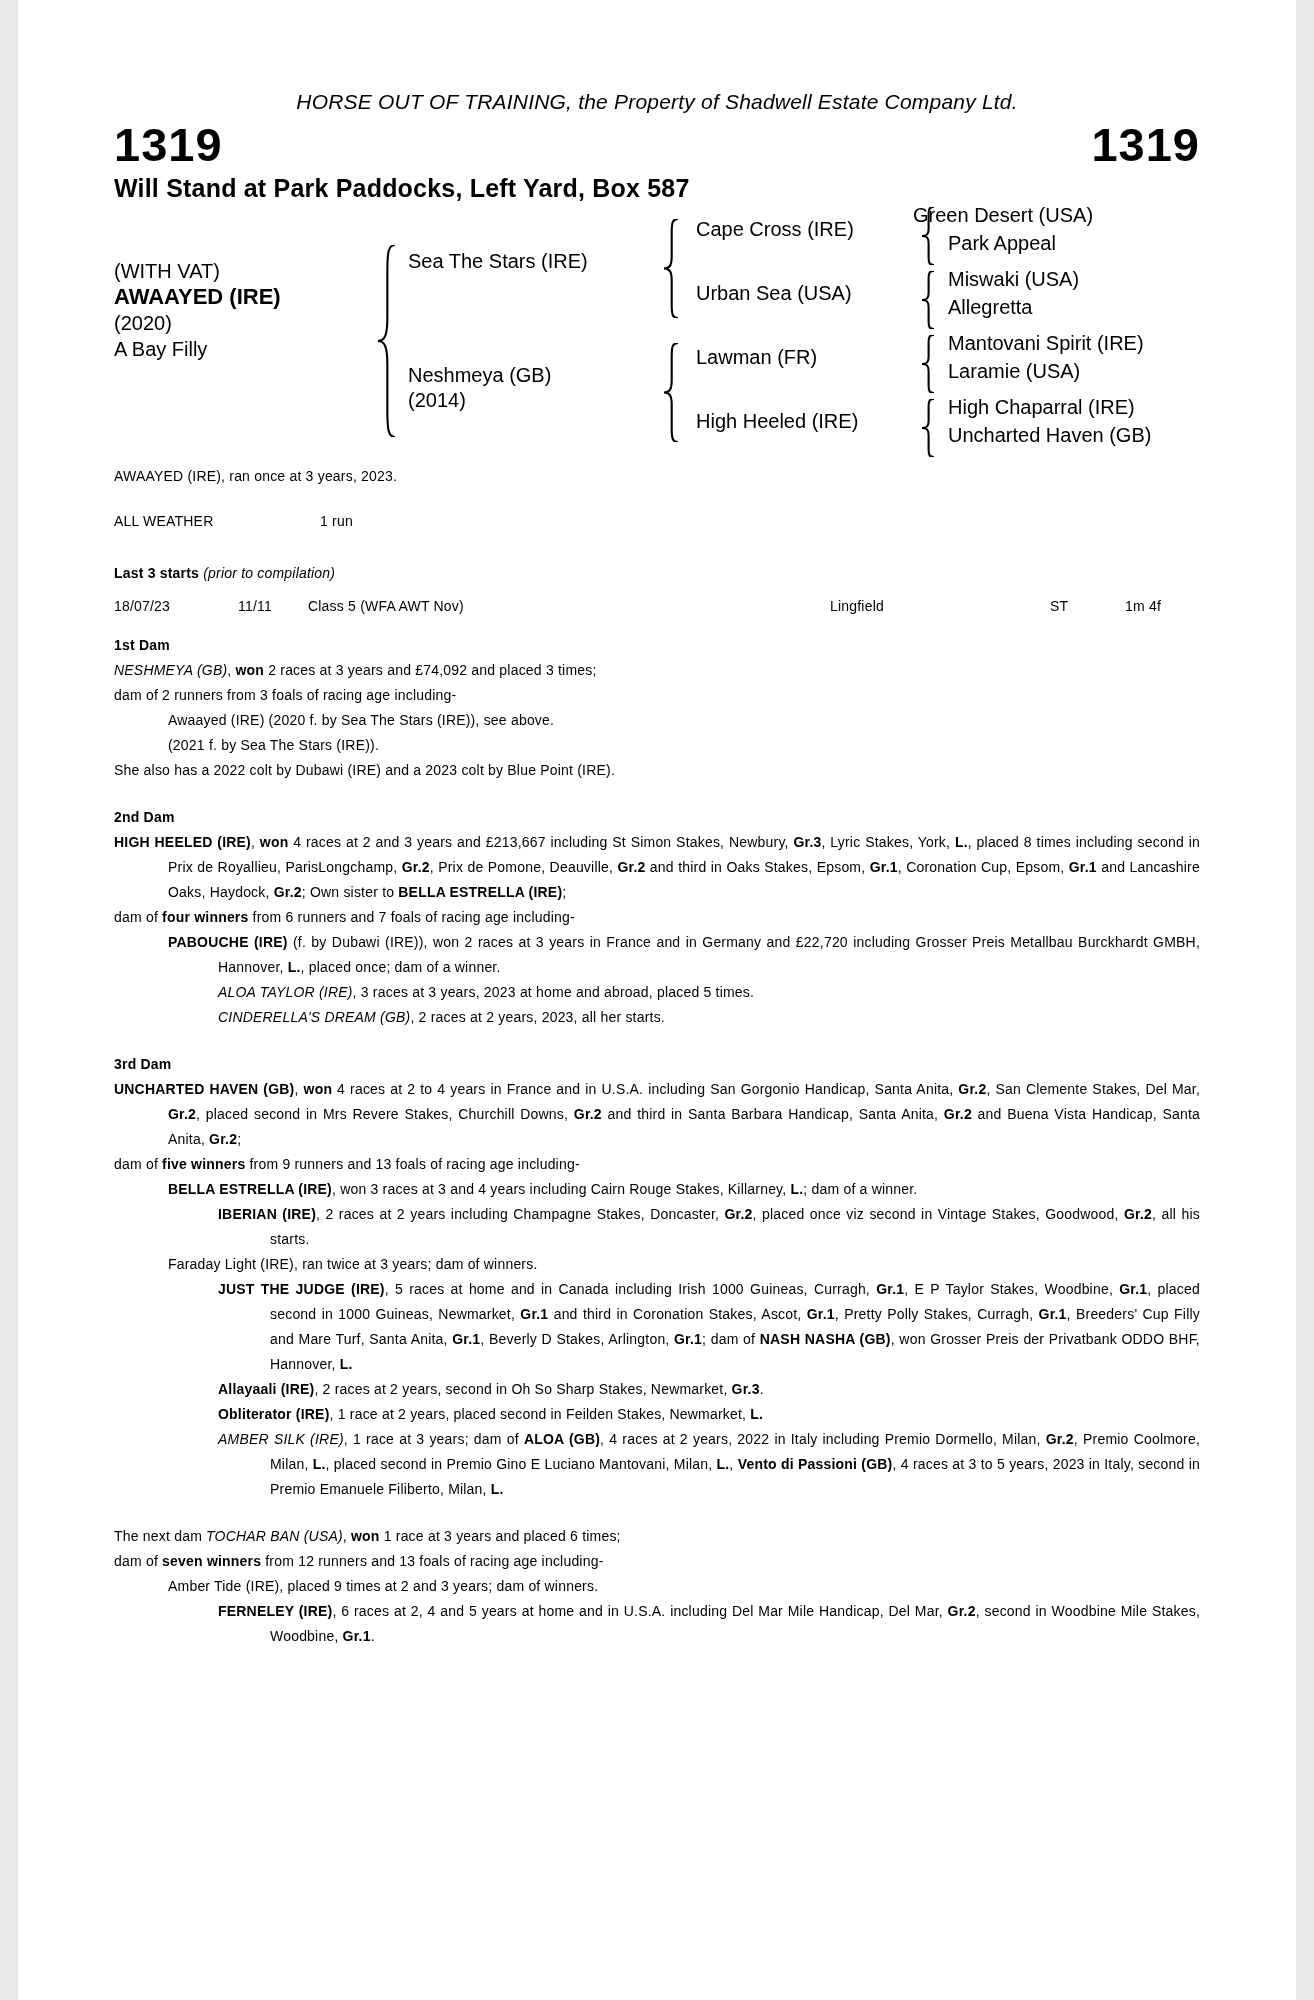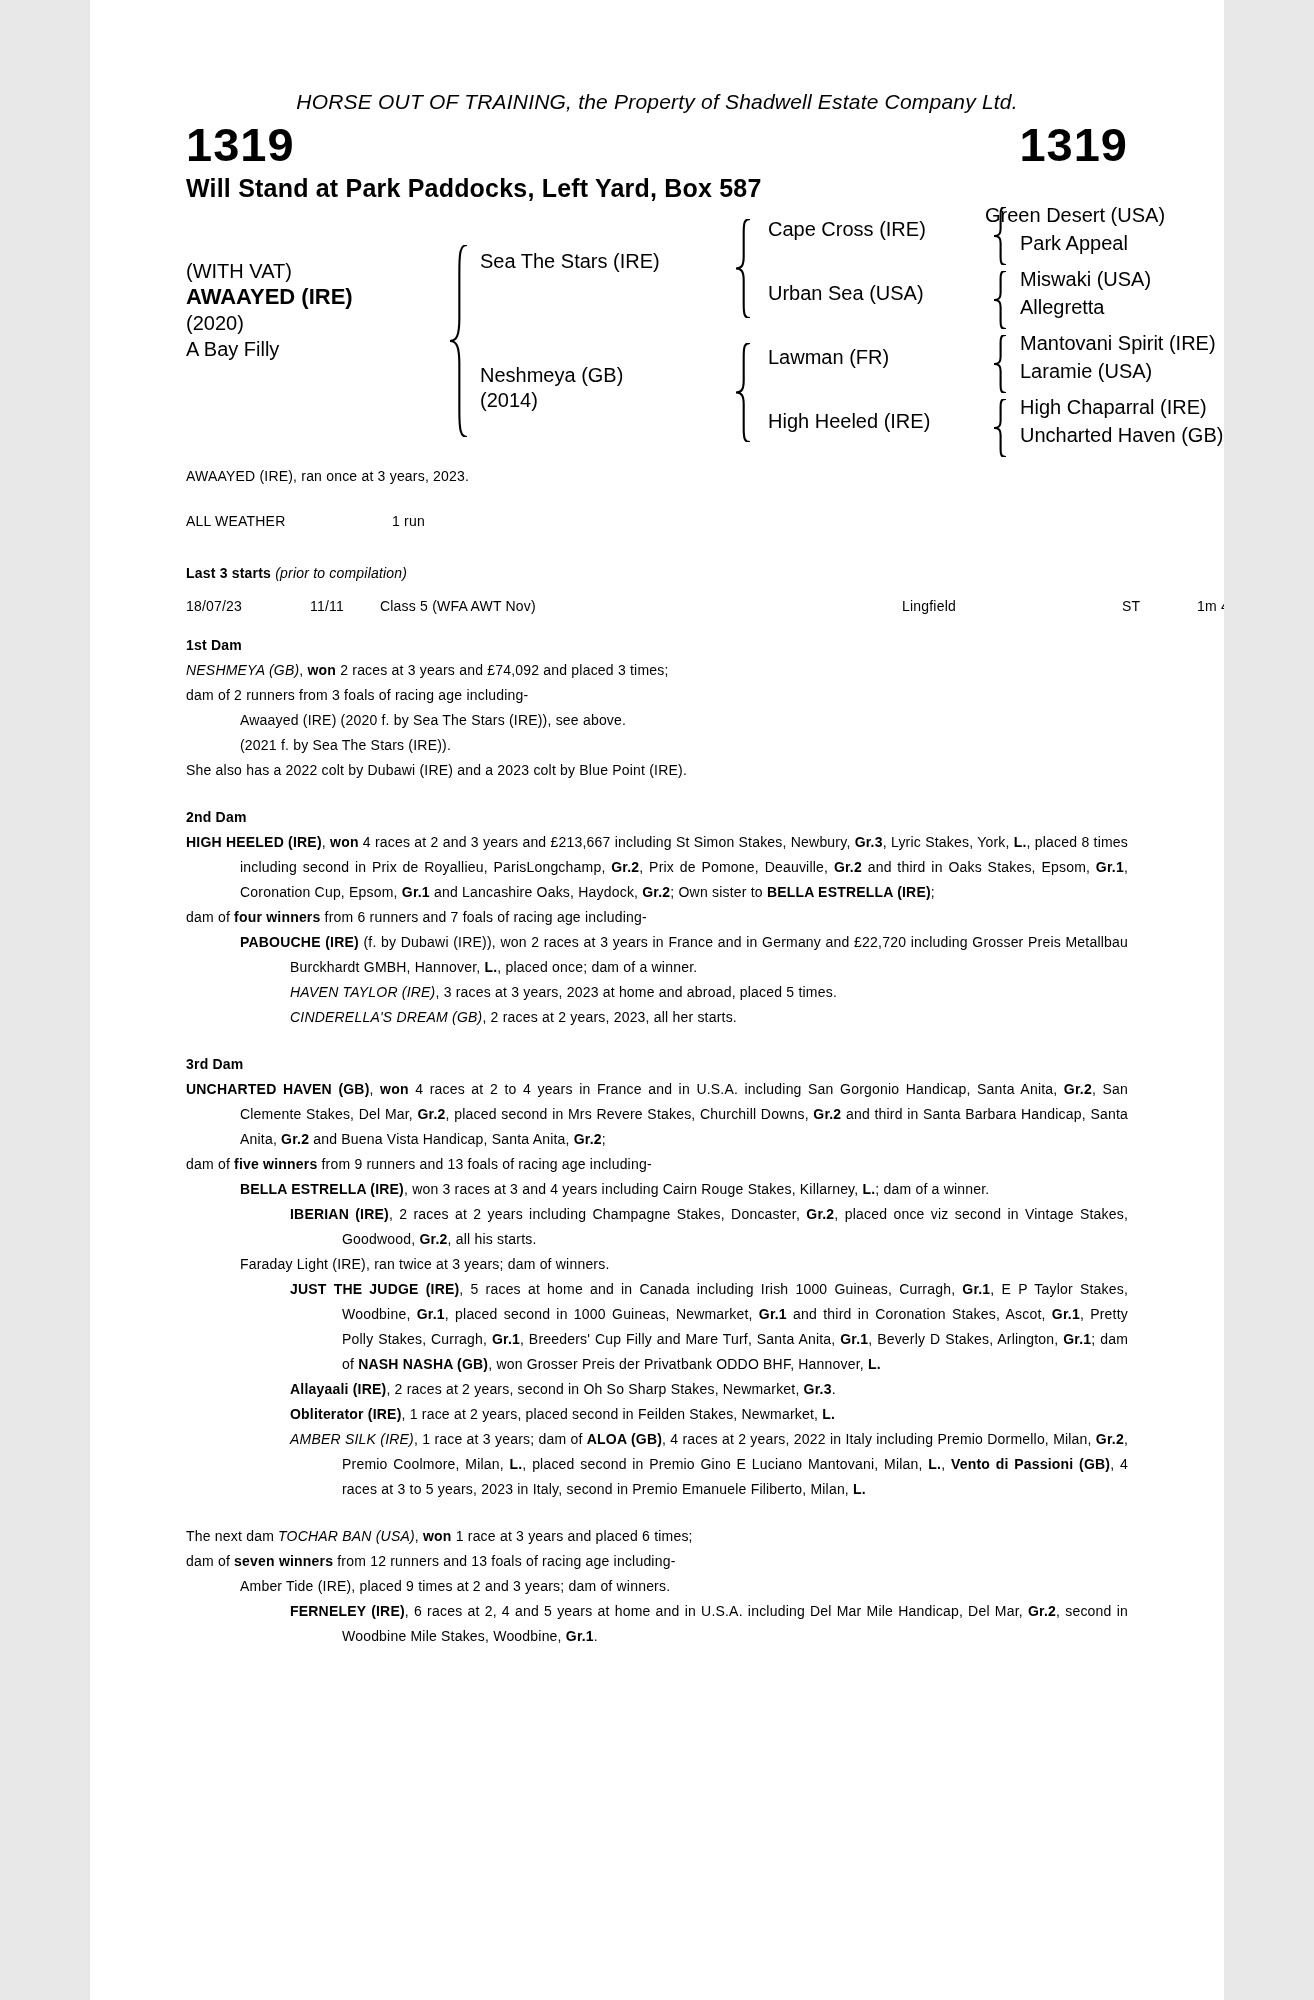--- a/index.html
+++ b/index.html
@@ -1,17 +1,17 @@
 <!DOCTYPE html>
 <html><head>
 <meta charset="utf-8">
 <style>
   html,body{margin:0;padding:0;background:#e8e8e8;}
   .page{
-    position:relative;width:1134px;height:2000px;margin:0 auto;
+    position:relative;width:1278px;height:2000px;margin:0 auto;
     background:#ffffff;color:#000;overflow:hidden;
     font-family:"Liberation Sans","DejaVu Sans",sans-serif;
     -webkit-font-smoothing:antialiased;
   }
   
   .header-line{
     position:absolute;top:89px;left:96px;right:96px;
     text-align:center;font-style:italic;font-size:21px;line-height:25px;
     letter-spacing:.2px;
   }
@@ -183,21 +183,21 @@
           <div class="para" style="padding-left: 0px; text-indent: 0px;"><span class="sg ">dam of 2 runners from 3 foals of racing age including-</span></div>
           <div class="para" style="padding-left: 54px; text-indent: 0px;"><span class="sg ">Awaayed (IRE) (2020 f. by Sea The Stars (IRE)), see above.</span></div>
           <div class="para" style="padding-left: 54px; text-indent: 0px;"><span class="sg ">(2021 f. by Sea The Stars (IRE)).</span></div>
           <div class="para" style="padding-left: 0px; text-indent: 0px;"><span class="sg ">She also has a 2022 colt by Dubawi (IRE) and a 2023 colt by Blue Point (IRE).</span></div>
         </div>
         <div class="dam-section">
           <div class="dam-heading">2nd Dam</div>
           <div class="para" style="padding-left: 54px; text-indent: -54px;"><span class="sg b">HIGH HEELED (IRE)</span><span class="sg ">, </span><span class="sg b">won</span><span class="sg "> 4 races at 2 and 3 years and £213,667 including St Simon Stakes, Newbury, </span><span class="sg b">Gr.3</span><span class="sg ">, Lyric Stakes, York, </span><span class="sg b">L.</span><span class="sg ">, placed 8 times including second in Prix de Royallieu, ParisLongchamp, </span><span class="sg b">Gr.2</span><span class="sg ">, Prix de Pomone, Deauville, </span><span class="sg b">Gr.2</span><span class="sg "> and third in Oaks Stakes, Epsom, </span><span class="sg b">Gr.1</span><span class="sg ">, Coronation Cup, Epsom, </span><span class="sg b">Gr.1</span><span class="sg "> and Lancashire Oaks, Haydock, </span><span class="sg b">Gr.2</span><span class="sg ">; Own sister to </span><span class="sg b">BELLA ESTRELLA (IRE)</span><span class="sg ">;</span></div>
           <div class="para" style="padding-left: 0px; text-indent: 0px;"><span class="sg ">dam of </span><span class="sg b">four winners</span><span class="sg "> from 6 runners and 7 foals of racing age including-</span></div>
           <div class="para" style="padding-left: 104px; text-indent: -50px;"><span class="sg b">PABOUCHE (IRE)</span><span class="sg "> (f. by Dubawi (IRE)), won 2 races at 3 years in France and in Germany and £22,720 including Grosser Preis Metallbau Burckhardt GMBH, Hannover, </span><span class="sg b">L.</span><span class="sg ">, placed once; dam of a winner.</span></div>
-          <div class="para" style="padding-left: 104px; text-indent: 0px;"><span class="sg i">HAVEN TAYLOR (IRE)</span><span class="sg ">, 3 races at 3 years, 2023 at home and abroad, placed 5 times.</span></div>
+          <div class="para" style="padding-left: 104px; text-indent: 0px;"><span class="sg i">ALOA TAYLOR (IRE)</span><span class="sg ">, 3 races at 3 years, 2023 at home and abroad, placed 5 times.</span></div>
           <div class="para" style="padding-left: 104px; text-indent: 0px;"><span class="sg i">CINDERELLA'S DREAM (GB)</span><span class="sg ">, 2 races at 2 years, 2023, all her starts.</span></div>
         </div>
         <div class="dam-section">
           <div class="dam-heading">3rd Dam</div>
           <div class="para" style="padding-left: 54px; text-indent: -54px;"><span class="sg b">UNCHARTED HAVEN (GB)</span><span class="sg ">, </span><span class="sg b">won</span><span class="sg "> 4 races at 2 to 4 years in France and in U.S.A. including San Gorgonio Handicap, Santa Anita, </span><span class="sg b">Gr.2</span><span class="sg ">, San Clemente Stakes, Del Mar, </span><span class="sg b">Gr.2</span><span class="sg ">, placed second in Mrs Revere Stakes, Churchill Downs, </span><span class="sg b">Gr.2</span><span class="sg "> and third in Santa Barbara Handicap, Santa Anita, </span><span class="sg b">Gr.2</span><span class="sg "> and Buena Vista Handicap, Santa Anita, </span><span class="sg b">Gr.2</span><span class="sg ">;</span></div>
           <div class="para" style="padding-left: 0px; text-indent: 0px;"><span class="sg ">dam of </span><span class="sg b">five winners</span><span class="sg "> from 9 runners and 13 foals of racing age including-</span></div>
           <div class="para" style="padding-left: 104px; text-indent: -50px;"><span class="sg b">BELLA ESTRELLA (IRE)</span><span class="sg ">, won 3 races at 3 and 4 years including Cairn Rouge Stakes, Killarney, </span><span class="sg b">L.</span><span class="sg ">; dam of a winner.</span></div>
           <div class="para" style="padding-left: 156px; text-indent: -52px;"><span class="sg b">IBERIAN (IRE)</span><span class="sg ">, 2 races at 2 years including Champagne Stakes, Doncaster, </span><span class="sg b">Gr.2</span><span class="sg ">, placed once viz second in Vintage Stakes, Goodwood, </span><span class="sg b">Gr.2</span><span class="sg ">, all his starts.</span></div>
           <div class="para" style="padding-left: 54px; text-indent: 0px;"><span class="sg ">Faraday Light (IRE), ran twice at 3 years; dam of winners.</span></div>
           <div class="para" style="padding-left: 156px; text-indent: -52px;"><span class="sg b">JUST THE JUDGE (IRE)</span><span class="sg ">, 5 races at home and in Canada including Irish 1000 Guineas, Curragh, </span><span class="sg b">Gr.1</span><span class="sg ">, E P Taylor Stakes, Woodbine, </span><span class="sg b">Gr.1</span><span class="sg ">, placed second in 1000 Guineas, Newmarket, </span><span class="sg b">Gr.1</span><span class="sg "> and third in Coronation Stakes, Ascot, </span><span class="sg b">Gr.1</span><span class="sg ">, Pretty Polly Stakes, Curragh, </span><span class="sg b">Gr.1</span><span class="sg ">, Breeders' Cup Filly and Mare Turf, Santa Anita, </span><span class="sg b">Gr.1</span><span class="sg ">, Beverly D Stakes, Arlington, </span><span class="sg b">Gr.1</span><span class="sg ">; dam of </span><span class="sg b">NASH NASHA (GB)</span><span class="sg ">, won Grosser Preis der Privatbank ODDO BHF, Hannover, </span><span class="sg b">L.</span></div>

